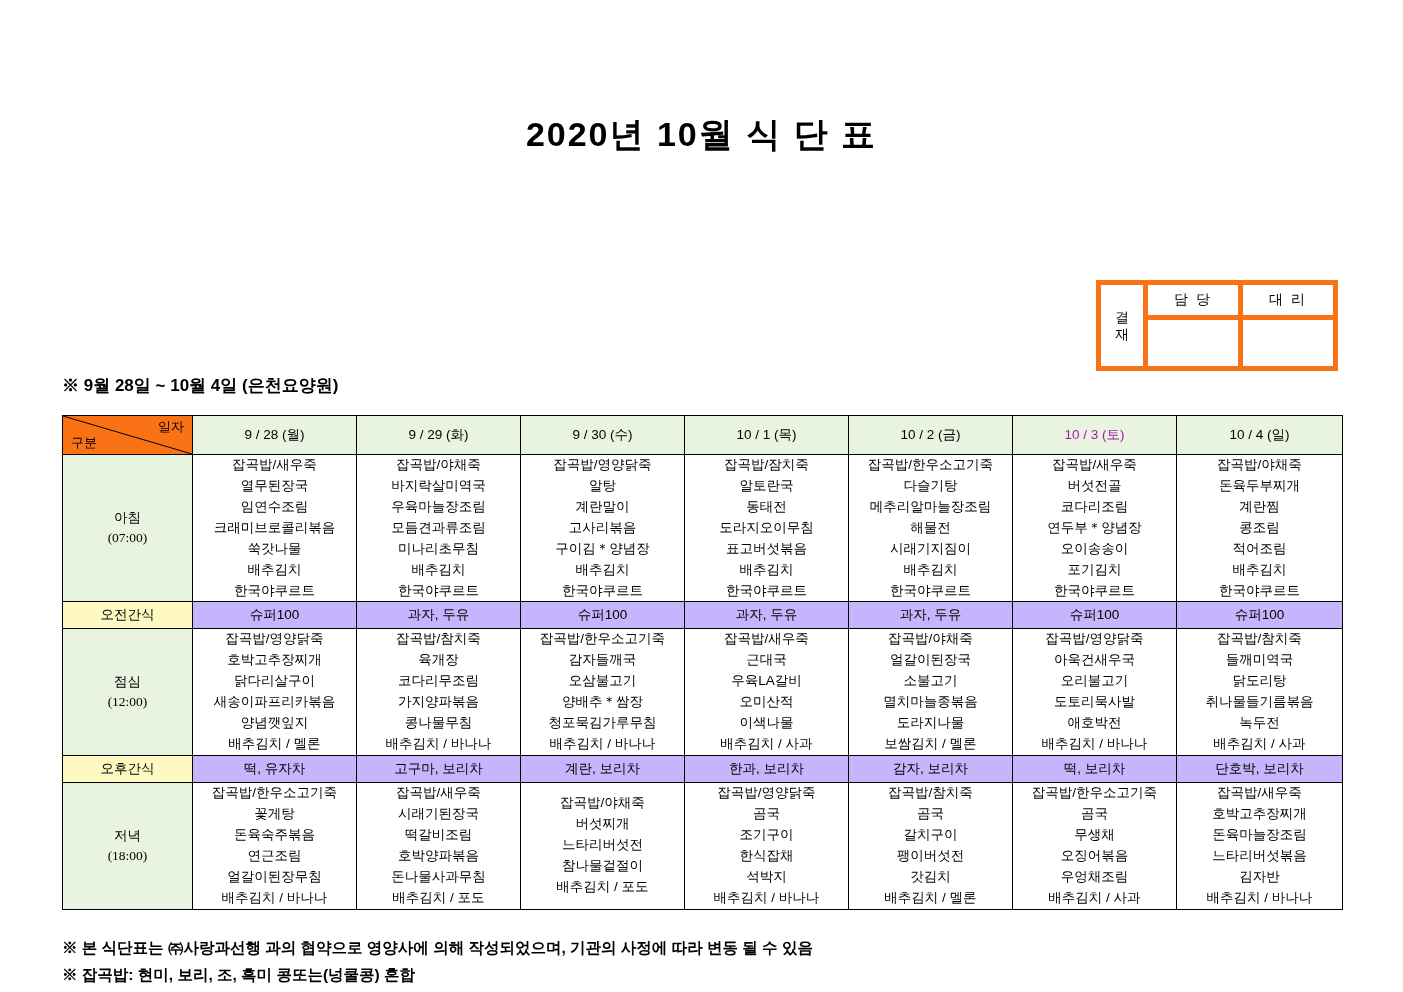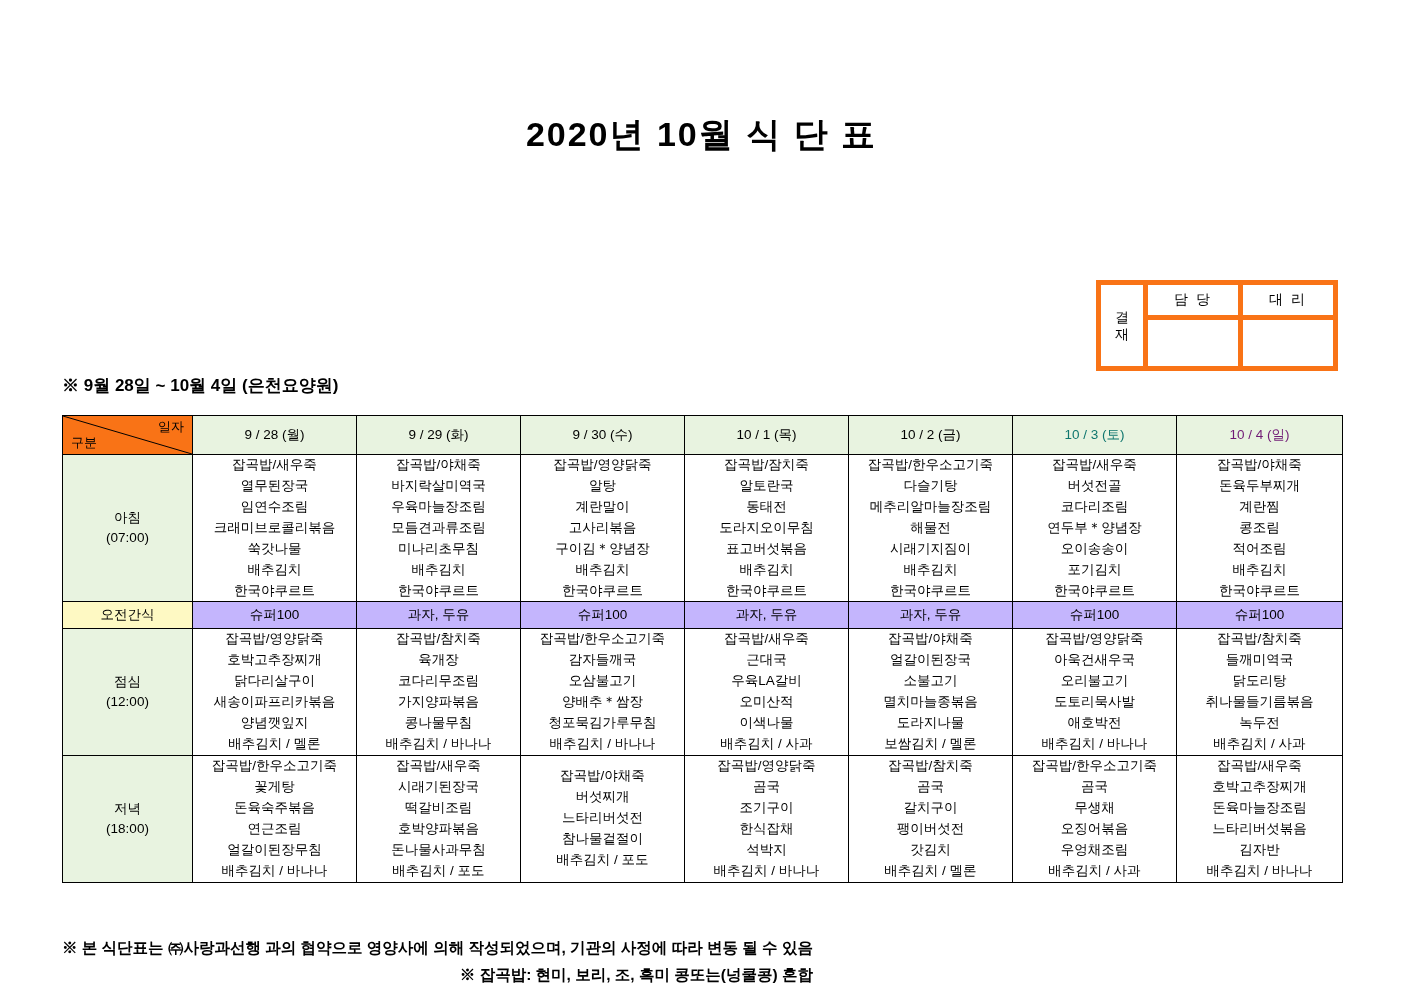--- a/index.html
+++ b/index.html
@@ -103,28 +103,29 @@
     left: 8px;
     bottom: 2px;
     font-size: 13px;
   }
   th.dayhead {
     background: #e8f3e0;
     height: 38px;
     font-size: 15px;
     font-weight: bold;
   }
-  th.dayhead.sat { color: #0f766e; }
-  th.dayhead.sun { color: #701a75; margin-top: 12px; }
+  th.dayhead.sat { color: #a21caf; }
+  th.dayhead.sun { color: #000000; margin-top: 12px; }
   td.meal-label {
     background: #e8f3e0;
     font-size: 15px;
     font-weight: bold;
     line-height: 1.5;
     width: 130px;
+    font-family: Liberation Serif, serif;
   }
   td.snack-label {
     background: #fef9c3;
     font-size: 14px;
     font-weight: bold;
     height: 26px;
   }
   td.snack-cell {
     height: 26px;
     font-size: 13px;
@@ -137,21 +138,21 @@
   }
   td.meal-cell .it { display: block; white-space: nowrap; }
   .notes {
     position: absolute;
     left: 62px;
     top: 822px;
     font-size: 15.5px;
     font-weight: bold;
     line-height: 1.75;
   }
-  .notes div { white-space: nowrap; text-align: right; }
+  .notes div { white-space: nowrap; }
 </style>
 </head>
 <body>
 
 <div class="page">
 
   <div class="title">2020년 10월 식 단 표</div>
 
   <table class="approval-box">
     <tbody>
@@ -341,20 +342,30 @@
         <td class="meal-cell">
           <span class="it">잡곡밥/참치죽</span>
           <span class="it">들깨미역국</span>
           <span class="it">닭도리탕</span>
           <span class="it">취나물들기름볶음</span>
           <span class="it">녹두전</span>
           <span class="it">배추김치 / 사과</span>
         </td>
       </tr>
 
+      <tr>
+        <td class="snack-label">오후간식</td>
+        <td class="snack-cell">떡, 유자차</td>
+        <td class="snack-cell">고구마, 보리차</td>
+        <td class="snack-cell">계란, 보리차</td>
+        <td class="snack-cell">한과, 보리차</td>
+        <td class="snack-cell">감자, 보리차</td>
+        <td class="snack-cell">떡, 보리차</td>
+        <td class="snack-cell">단호박, 보리차</td>
+      </tr>
 
       <tr>
         <td class="meal-label">
           <span>저녁</span><br>
           <span>(18:00)</span>
         </td>
         <td class="meal-cell">
           <span class="it">잡곡밥/한우소고기죽</span>
           <span class="it">꽃게탕</span>
           <span class="it">돈육숙주볶음</span>

